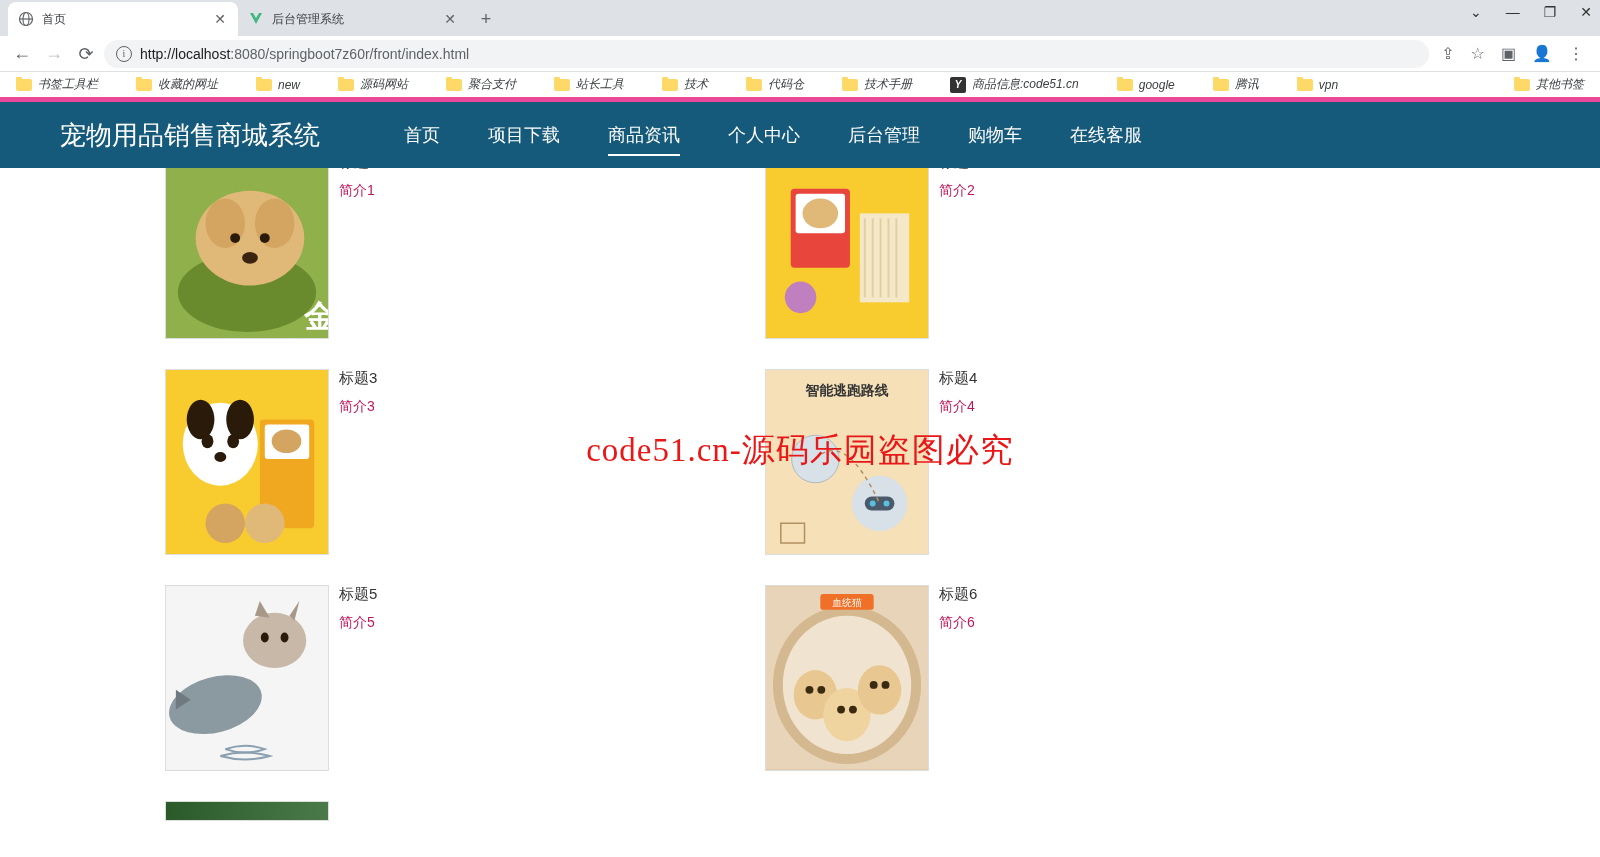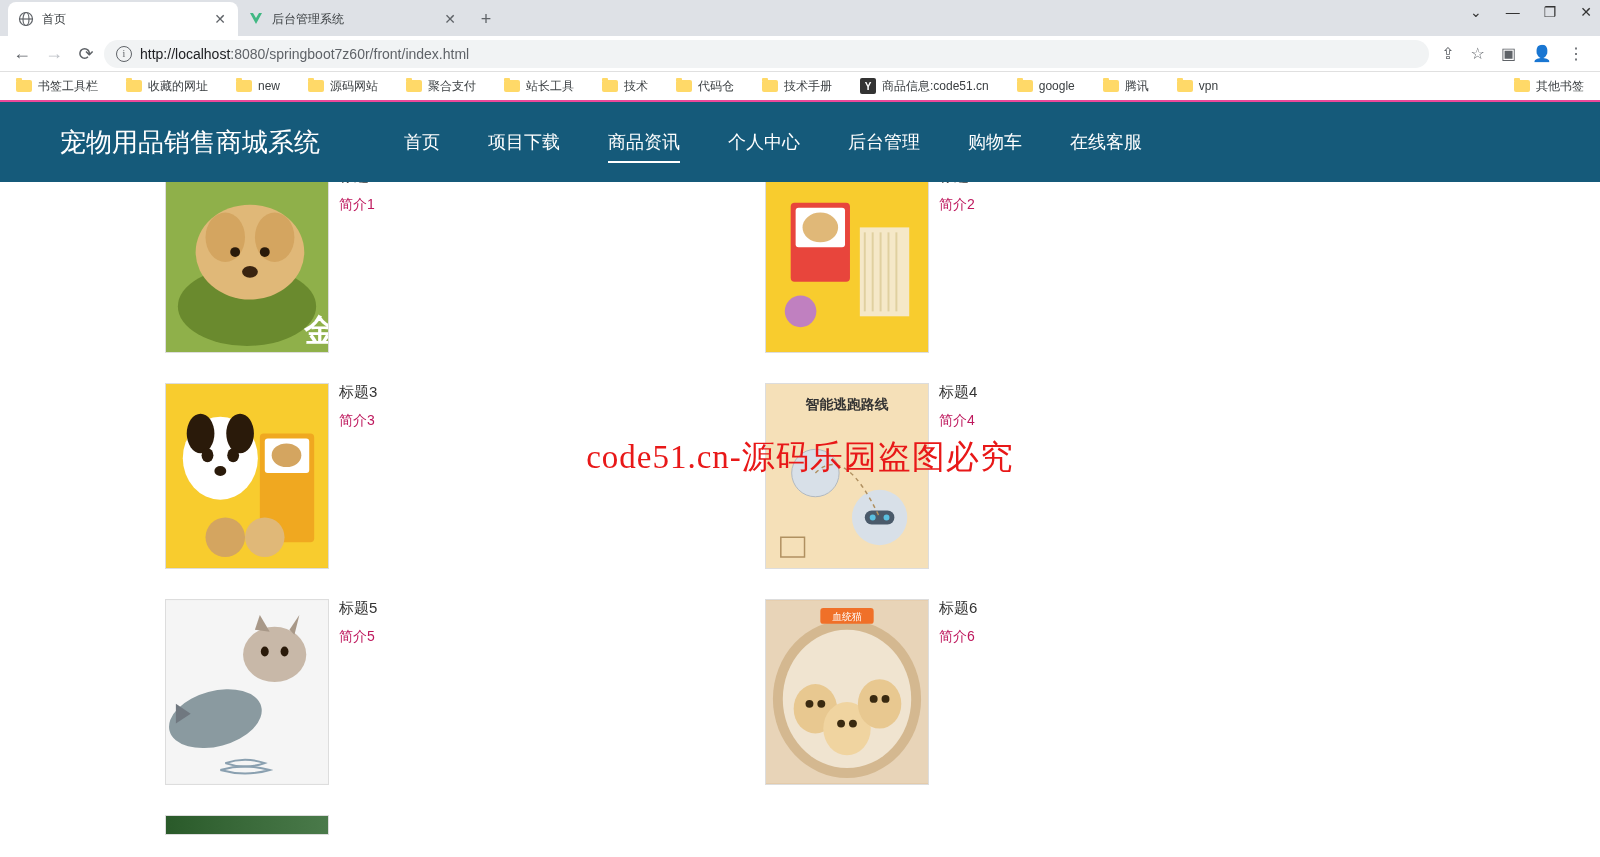--- a/index.html
+++ b/index.html
@@ -19,29 +19,29 @@
 .addr-bar { height: 36px; background: #fff; display: flex; align-items: center; padding: 0 8px; gap: 4px; border-bottom: 1px solid #e0e0e0; }
 .nav-btn { width: 28px; height: 28px; display: flex; align-items: center; justify-content: center; color: #5f6368; font-size: 18px; }
 .nav-btn.disabled { color: #bdc1c6; }
 .omnibox { flex: 1; height: 28px; background: #f1f3f4; border-radius: 14px; display: flex; align-items: center; padding: 0 12px; gap: 8px; font-size: 14px; color: #3c4043; }
 .omnibox .info-icon { width:16px; height:16px; border:1px solid #5f6368; border-radius:50%; display:flex; align-items:center; justify-content:center; font-size:10px; color:#5f6368; font-family: serif; }
 .url-host { color: #202124; }
 .url-rest { color: #5f6368; }
 .right-icons { display: flex; gap: 16px; align-items: center; padding: 0 8px; color:#5f6368; font-size:16px; }
 
 
-.bookmarks { height: 30px; background: #fff; display: flex; align-items: center; padding: 0 8px; gap: 12px; border-bottom: 2px solid #ec4899; font-size: 12px; color: #3c4043; }
+.bookmarks { height: 30px; background: #fff; display: flex; align-items: center; padding: 0 8px; gap: 22px; border-bottom: 5px solid #ec4899; font-size: 12px; color: #3c4043; font-style: italic; }
 .bm { display: flex; align-items: center; gap: 6px; padding: 4px 8px; white-space: nowrap; }
 .bm .folder { width: 16px; height: 12px; background: #ffd968; border-radius: 2px; position: relative; }
 .bm .folder::before { content:""; position:absolute; top:-2px; left:0; width:6px; height:3px; background:#ffd968; border-radius:1px 1px 0 0; }
 .bm .custom-icon { width: 16px; height: 16px; background: #333; color:#fff; font-size:10px; font-weight:bold; display:flex; align-items:center; justify-content:center; border-radius:2px; }
 .bookmarks .spacer { flex:1; }
 
 
-.page-nav { height: 80px; background: #155a7a; display: flex; align-items: center; padding: 0 60px; }
+.page-nav { height: 66px; background: #155a7a; display: flex; align-items: center; padding: 0 60px; }
 .site-title { color: #fff; font-size: 26px; font-weight: 400; margin-right: 60px; }
 .nav-links { display: flex; gap: 0; }
 .nav-link { color: #fff; font-size: 18px; padding: 0 24px; height: 66px; display:flex; align-items:center; position:relative; }
 .nav-link.active::after { content:""; position:absolute; bottom:12px; left:24px; right:24px; height:2px; background:#fff; }
 
 
 .content-area { position: relative; height: calc(857px - 10px - 36px - 36px - 30px - 66px); overflow: hidden; background:#fff; }
 .grid-wrap { position: absolute; top: -15px; left: 165px; width: 1200px; display: flex; flex-wrap: wrap; }
 .product-card { width: 600px; display: flex; margin-bottom: 30px; }
 .product-img { width: 164px; height: 186px; background: #f0c040; border: 1px solid #ddd; display:flex; align-items:center; justify-content:center; font-size:11px; color:#888; overflow:hidden; }
@@ -52,21 +52,21 @@
 
 
 .img-1 { background: linear-gradient(135deg,#7a9b3e,#a0c050); }
 .img-2 { background: #f5c332; }
 .img-3 { background: linear-gradient(#f8d847,#f0b820); }
 .img-4 { background: #f5e0b8; }
 .img-5 { background: #e8e8e8; }
 .img-6 { background: linear-gradient(#d9a86c,#c89050); }
 
 
-.watermark { position: absolute; top: 253px; left: 0; right: 0; text-align: center; font-size: 33px; color: #e81818; font-family: "SimSun", serif; letter-spacing: 1px; pointer-events: none; }
+.watermark { position: absolute; top: 260px; left: 0; right: 0; text-align: center; font-size: 33px; color: #e81818; font-family: "SimSun", serif; letter-spacing: 1px; pointer-events: none; }
 
 
 .product-img svg { width:100%; height:100%; }
 </style>
 </head>
 <body>
 
 <div class="tab-bar">
   <div class="tab active">
     <span class="favicon">

